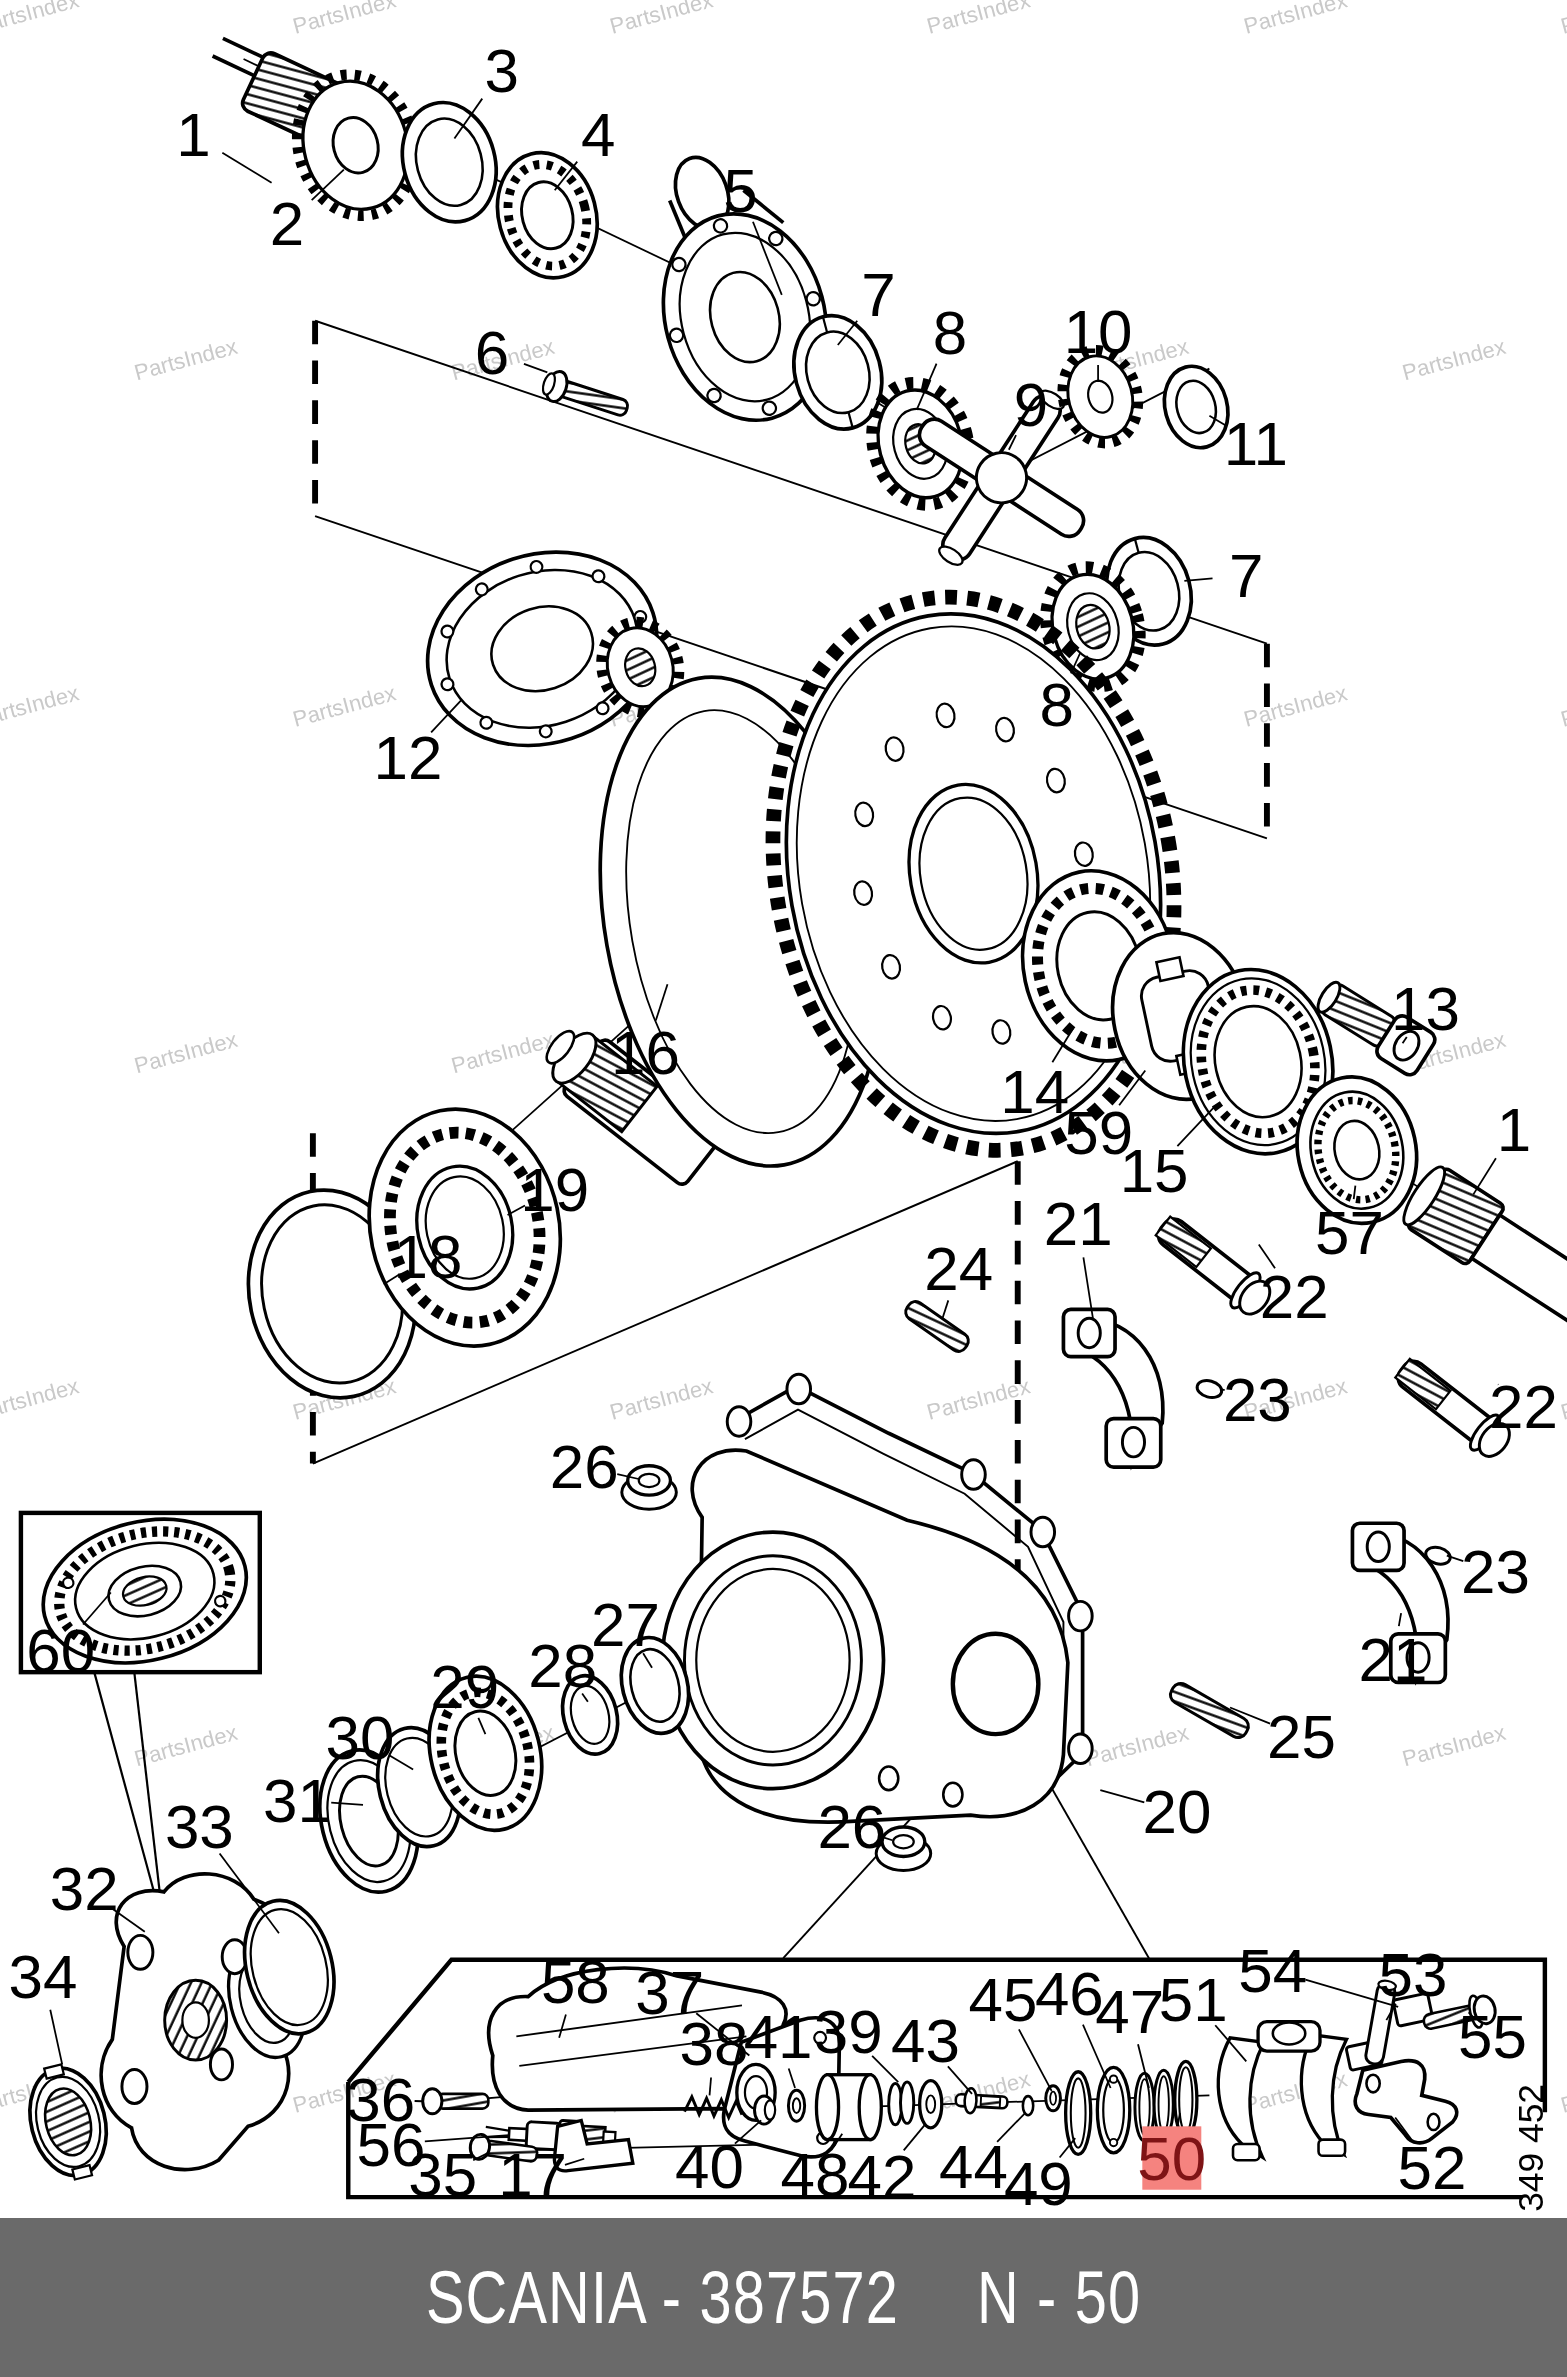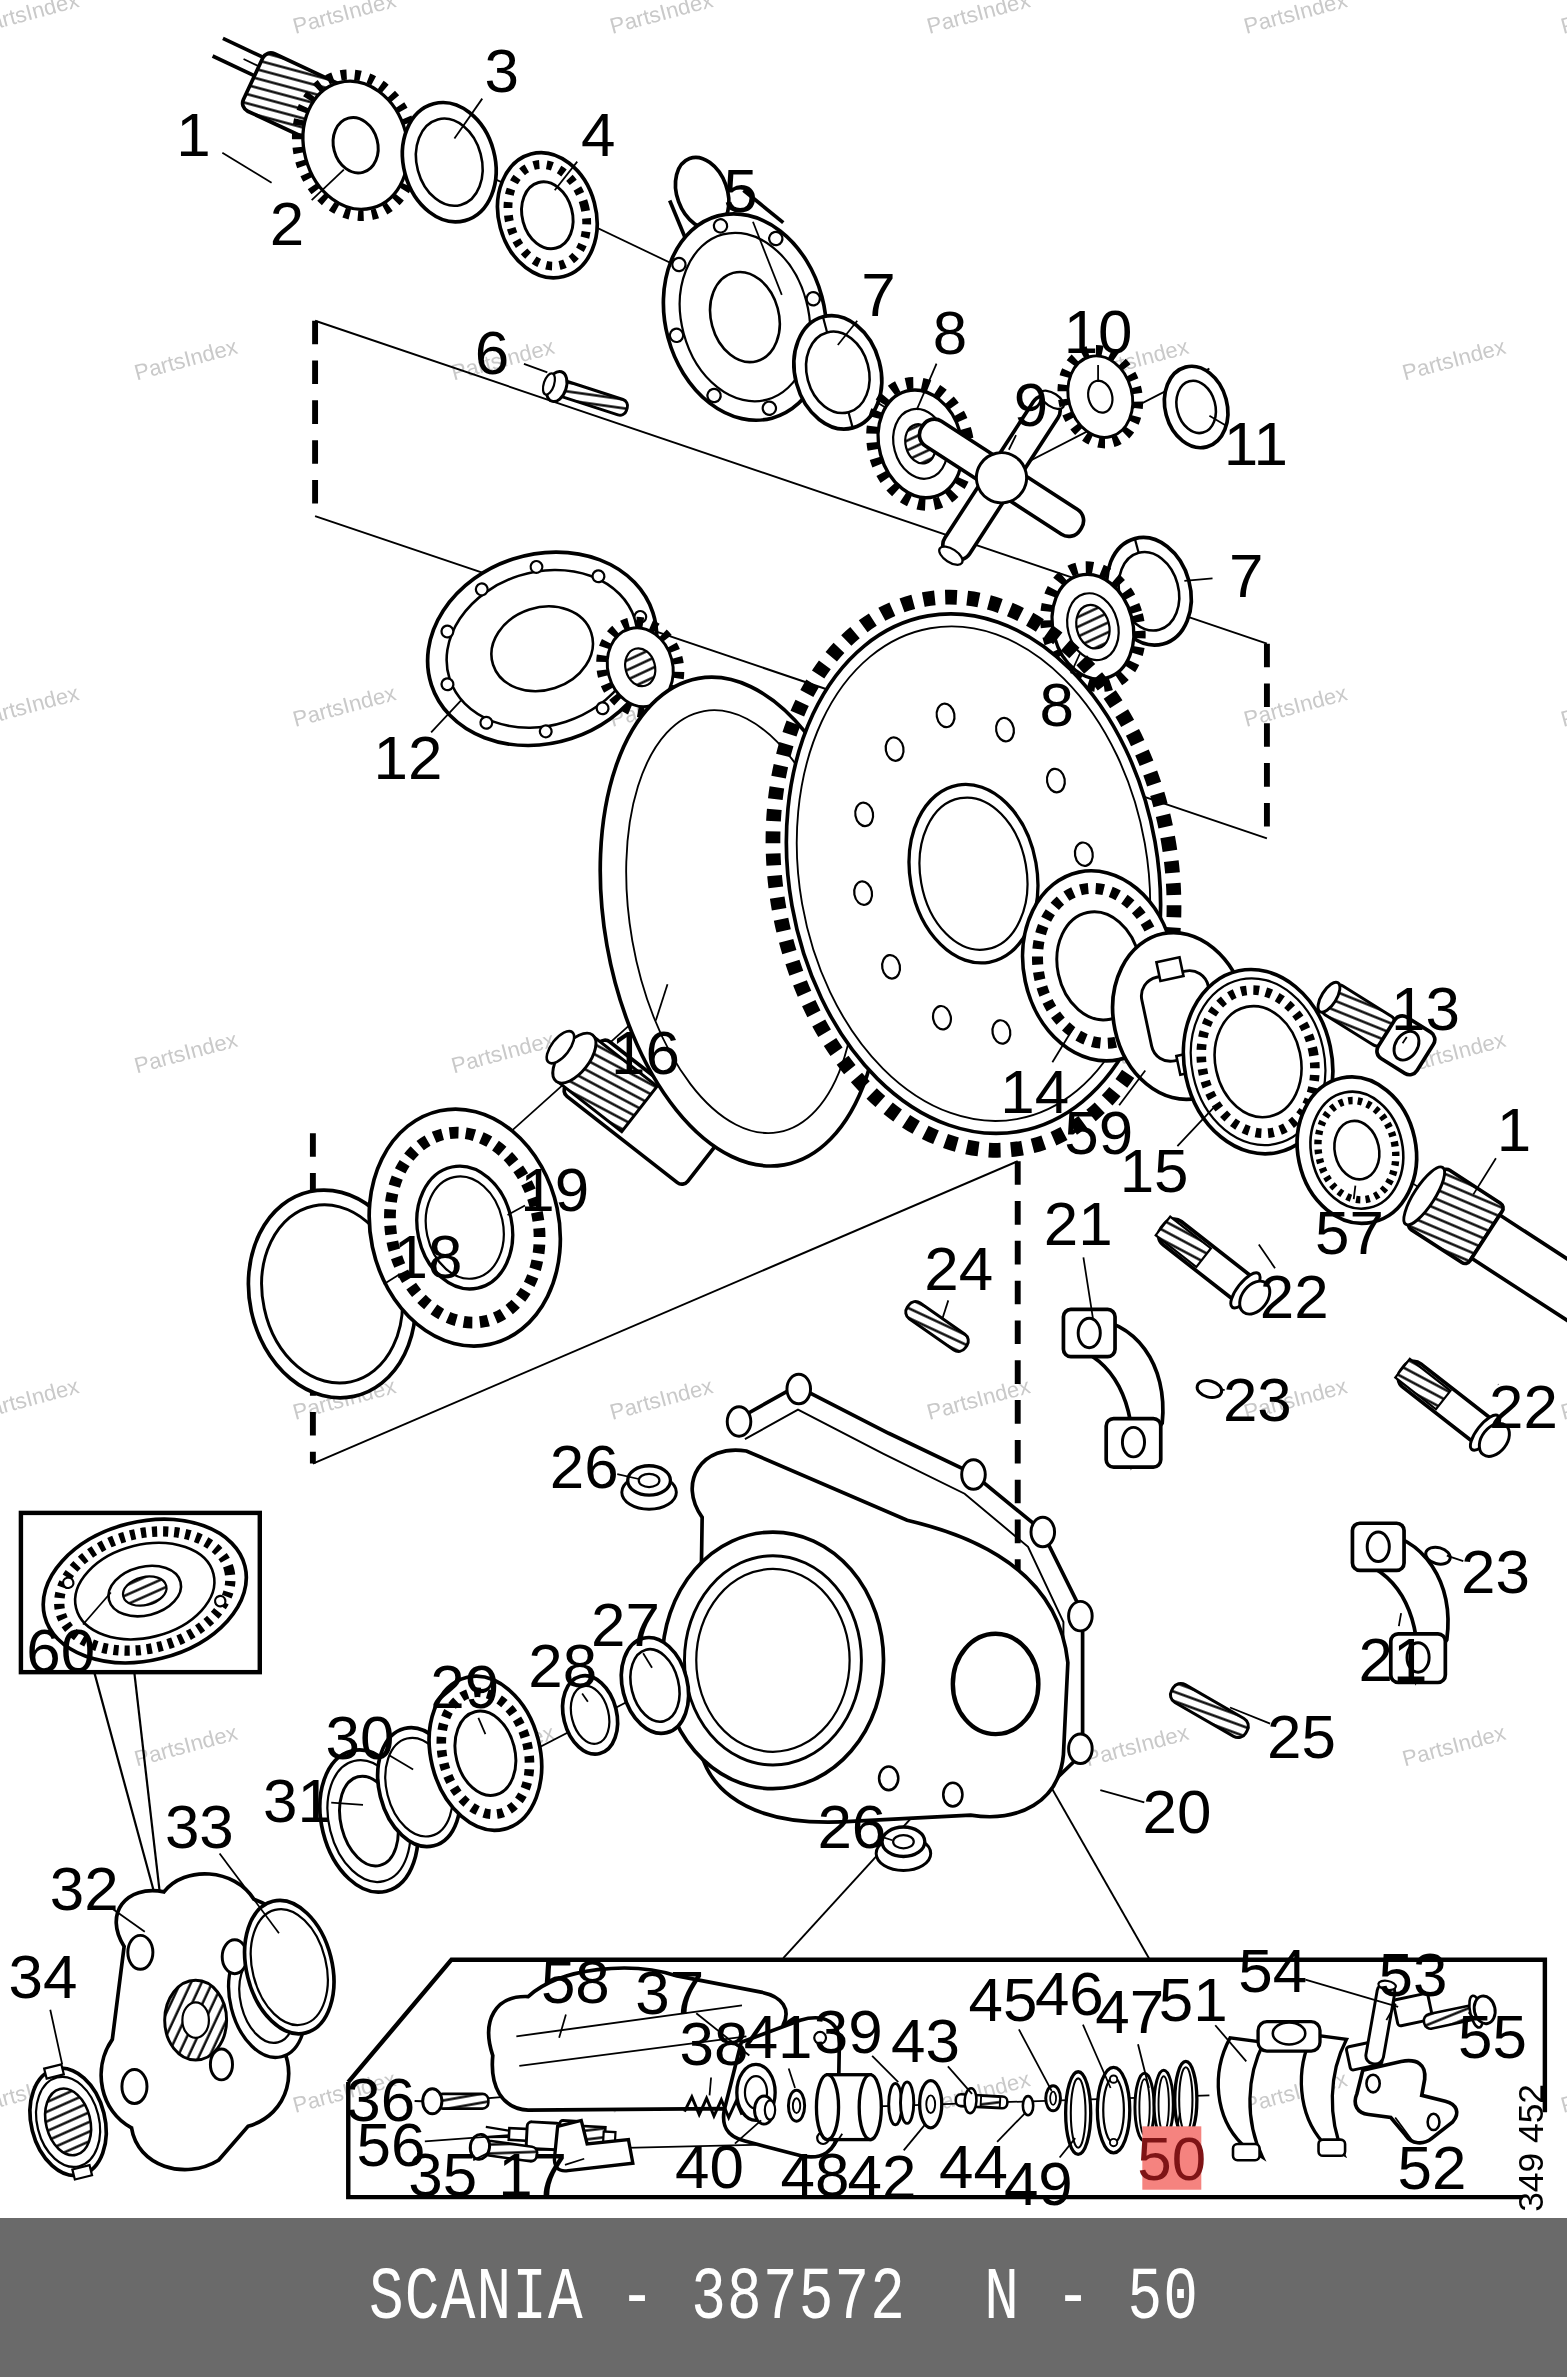--- a/index.html
+++ b/index.html
@@ -697,18 +697,18 @@
         <text x="1916" y="2678" text-anchor="middle" font-size="84" fill="#000" dominant-baseline="central">53</text>
         <line x1="1770.1308130722784" y1="2684.9796509036114" x2="1896" y2="2722" stroke="#000" stroke-width="2.4"></line>
         <text x="1726" y="2672" text-anchor="middle" font-size="84" fill="#000" dominant-baseline="central">54</text>
         <line x1="1991.4730880654188" y1="2729.473088065419" x2="2000" y2="2738" stroke="#000" stroke-width="2.4"></line>
         <text x="2024" y="2762" text-anchor="middle" font-size="84" fill="#000" dominant-baseline="central">55</text>
       </g>
 
   <text x="2092" y="3000" transform="rotate(-90 2092 3000)" font-size="48" fill="#000">349 452</text>
 </svg>
 
-<div class="footer" style="background: rgb(106, 106, 106); font-family: Liberation Mono, monospace;">
+<div class="footer" style="background: rgb(106, 106, 106);">
   <div class="footer-text" style="color: rgb(255, 255, 255);"><span>SCANIA - 387572</span><span class="fgap"></span><span>N - 50</span></div>
 </div>
 
 </div>
 
 
 </body></html>

